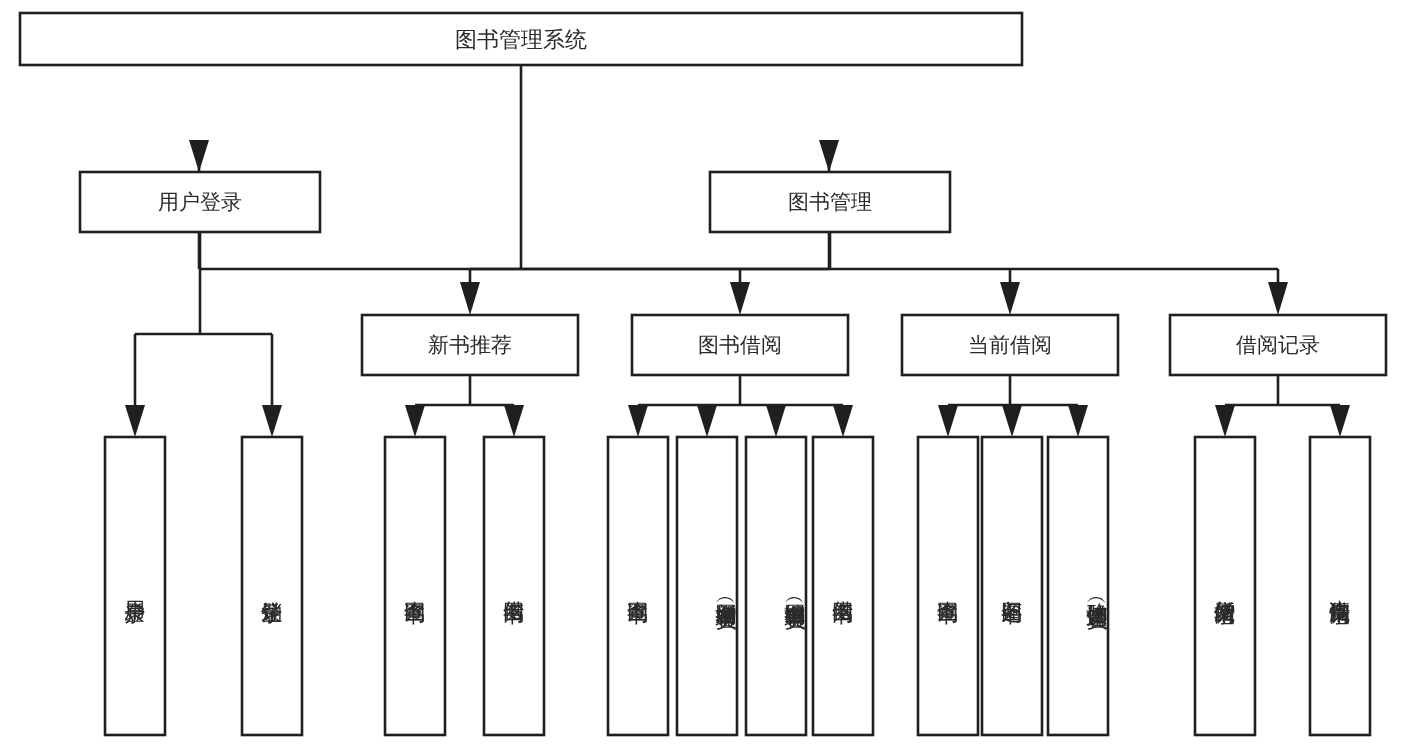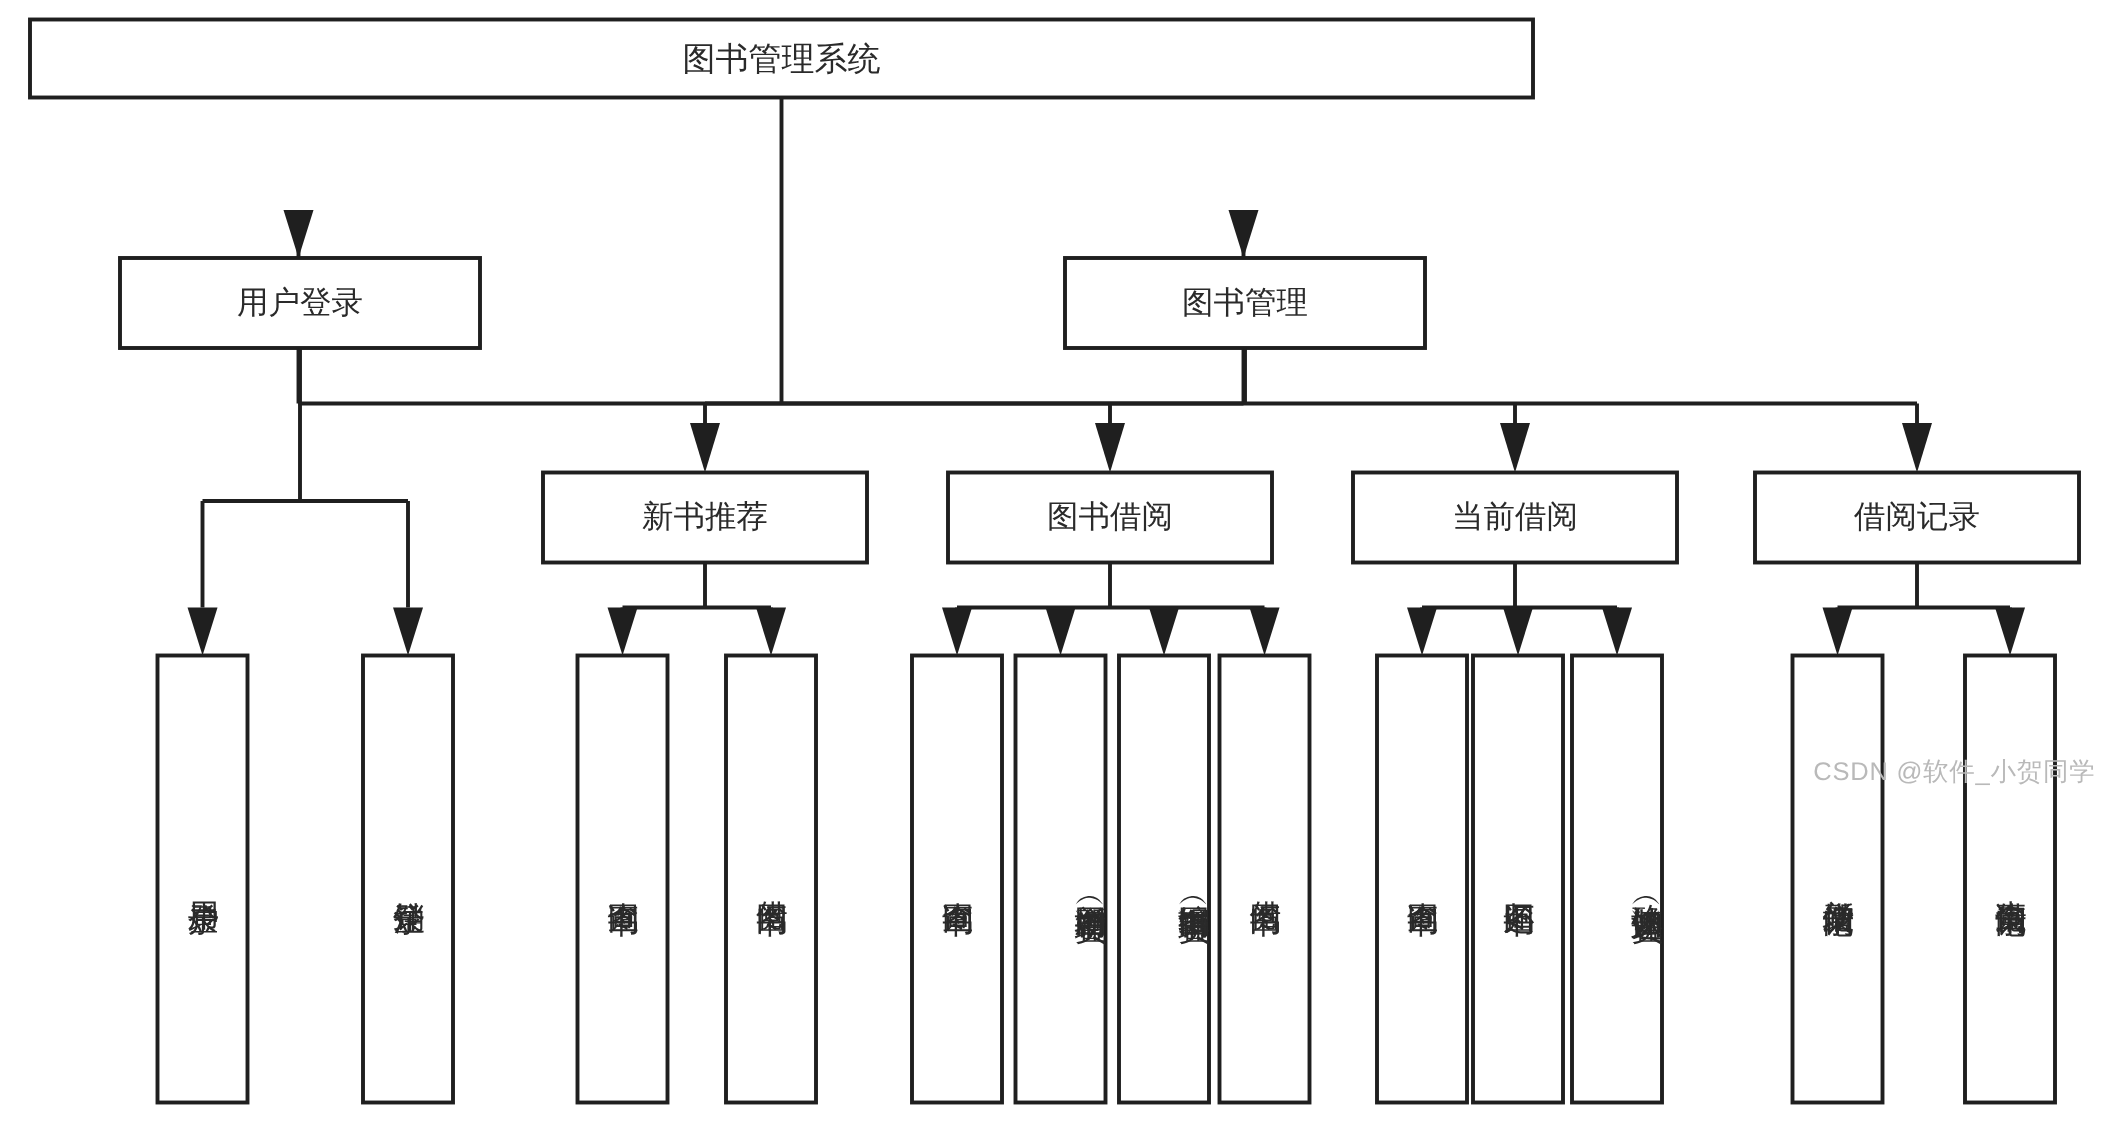--- a/index.html
+++ b/index.html
@@ -234,15 +234,14 @@
   <div class="vlabel" style="left:746px; top:437px; width:60px; height:298px; align-items:flex-start; padding-top:8px; box-sizing:border-box;">编辑图书（管理员）</div>
   <div class="vlabel" style="left:813px; top:437px; width:60px; height:298px;">借阅图书</div>
 
   <div class="vlabel" style="left:918px; top:437px; width:60px; height:298px;">查询图书</div>
   <div class="vlabel" style="left:982px; top:437px; width:60px; height:298px;">归还图书</div>
   <div class="vlabel" style="left:1048px; top:437px; width:60px; height:298px; align-items:flex-start; padding-top:8px; box-sizing:border-box;">确认归还（管理员）</div>
 
   <div class="vlabel" style="left:1195px; top:437px; width:60px; height:298px;">新增借阅记录</div>
   <div class="vlabel" style="left:1310px; top:437px; width:60px; height:298px;">查询借阅记录</div>
 
-  <div class="watermark">CSDN @软件_小贺同学</div>
 
 </div>
 
 </body></html>

